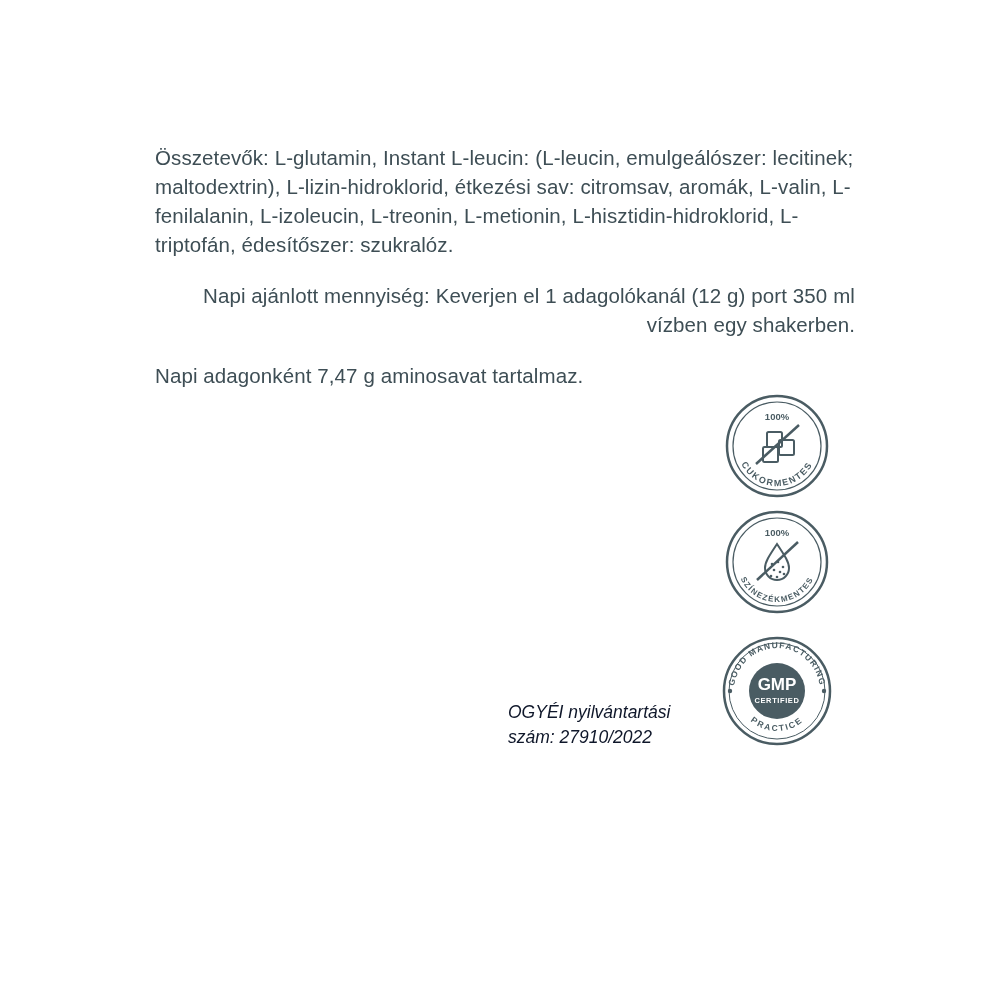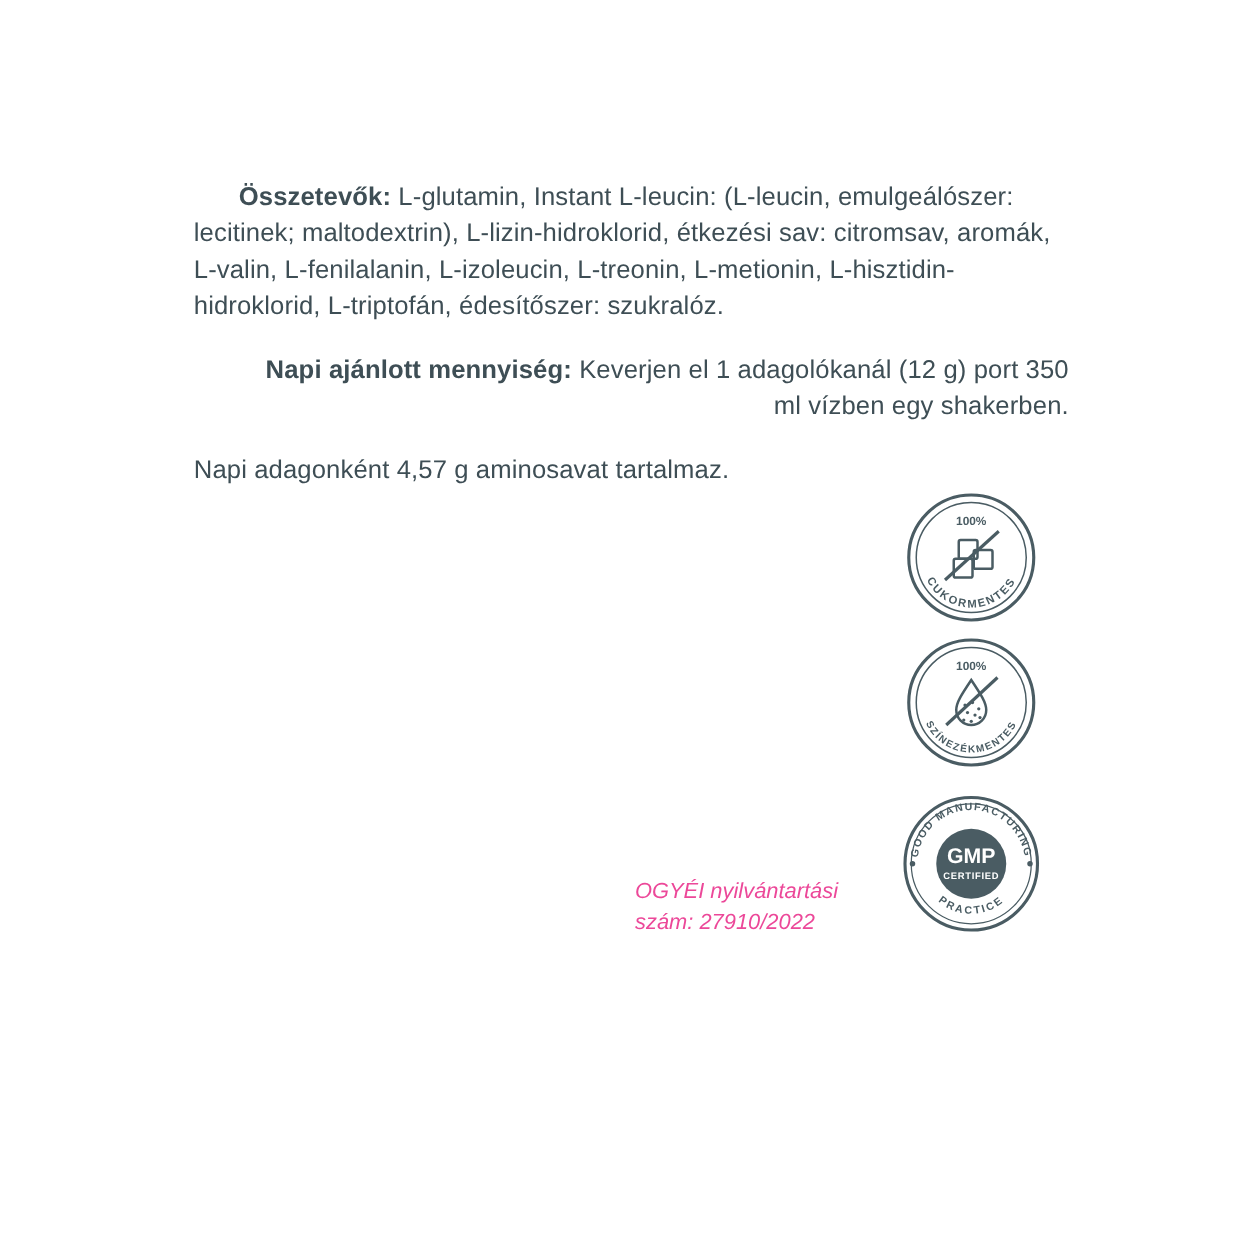--- a/index.html
+++ b/index.html
@@ -27,38 +27,38 @@
     top: 143px;
     width: 700px;
   }
   p.block {
     margin: 0 0 22px 0;
     font-size: 20.5px;
     line-height: 29px;
     color: #3e4e55;
     letter-spacing: 0.1px;
   }
-  .b { font-weight: bold; margin-left: 36px; }
+  .b { font-weight: normal; }
   .bold-block {
     font-weight: bold;
     width: 540px;
   }
   .ingredients { width: 700px; }
   .daily { width: 700px; text-align: right; }
   .storage { width: 560px; }
   .distributor { width: 400px; margin-bottom: 0; }
 
   .ogyei {
     position: absolute;
     left: 508px;
     top: 700px;
     font-size: 17.5px;
     line-height: 25px;
     font-style: italic;
-    color: #ec4899;
+    color: #0f172a;
     width: 220px;
   }
 
   
   .badge {
     position: absolute;
     width: 108px;
     height: 108px;
   }
   .badge svg { display: block; }
@@ -71,21 +71,21 @@
 <body>
 
 <div class="page">
 
   <div class="text-col">
 
     <p class="block ingredients"><span class="b">Összetevők:</span><span> L-glutamin, Instant L-leucin: (L-leucin, emulgeálószer: lecitinek; maltodextrin), L-lizin-hidroklorid, étkezési sav: citromsav, aromák, L-valin, L-fenilalanin, L-izoleucin, L-treonin, L-metionin, L-hisztidin-hidroklorid, L-triptofán, édesítőszer: szukralóz.</span></p>
 
     <p class="block daily"><span class="b">Napi ajánlott mennyiség:</span><span> Keverjen el 1 adagolókanál (12 g) port 350 ml vízben egy shakerben.</span></p>
 
-    <p class="block">Napi adagonként 4,57 g aminosavat tartalmaz.</p>
+    <p class="block">Napi adagonként 7,47 g aminosavat tartalmaz.</p>
 
 
 
 
   </div>
 
   <div class="ogyei">
     <span>OGYÉI nyilvántartási</span><br>
     <span>szám: 27910/2022</span>
   </div>

